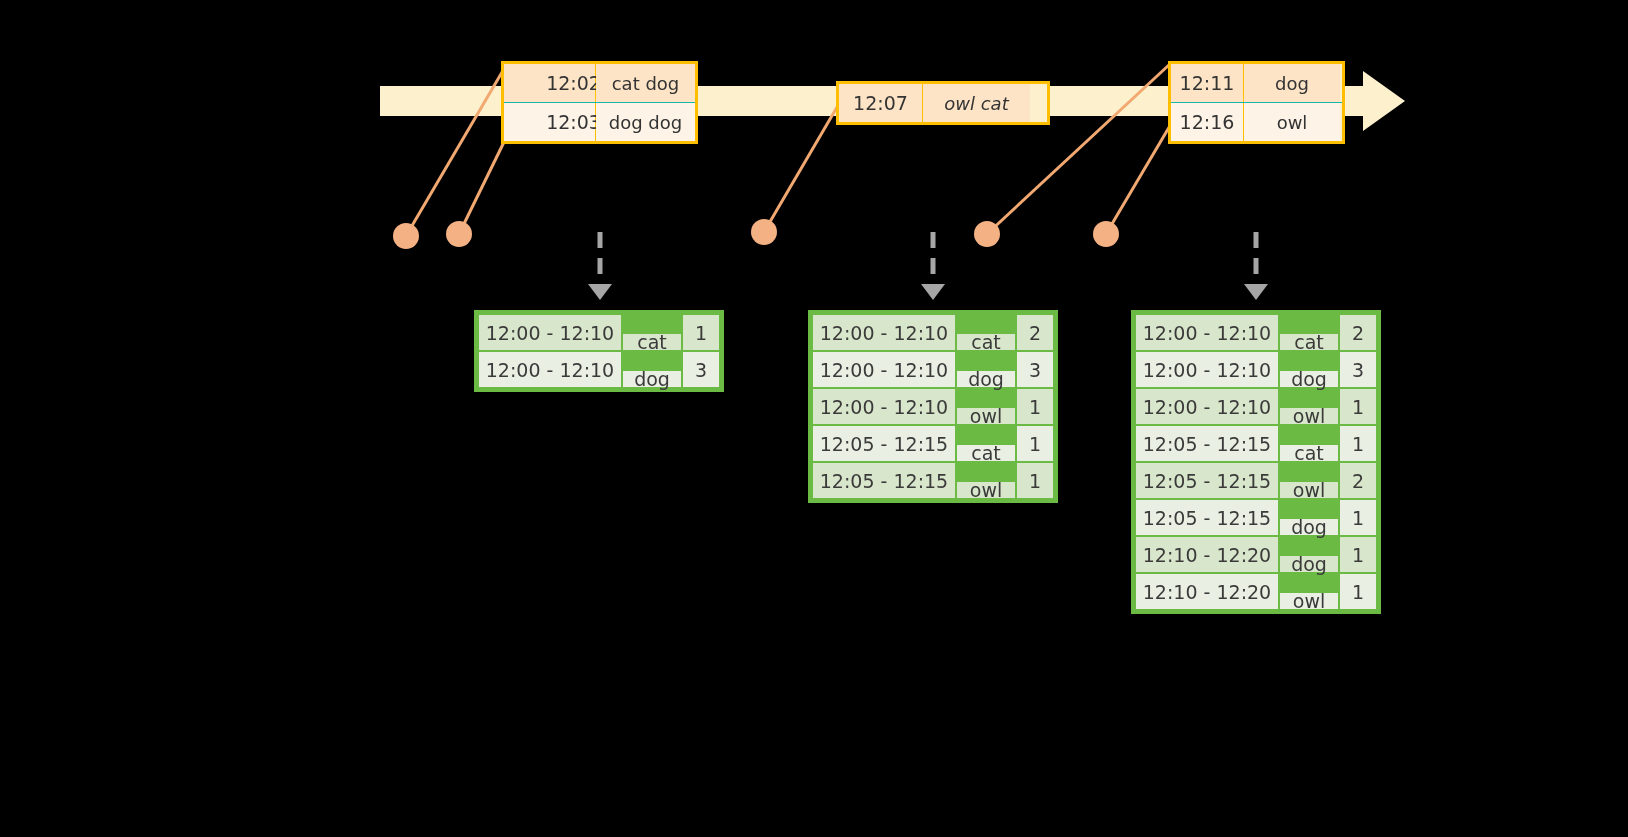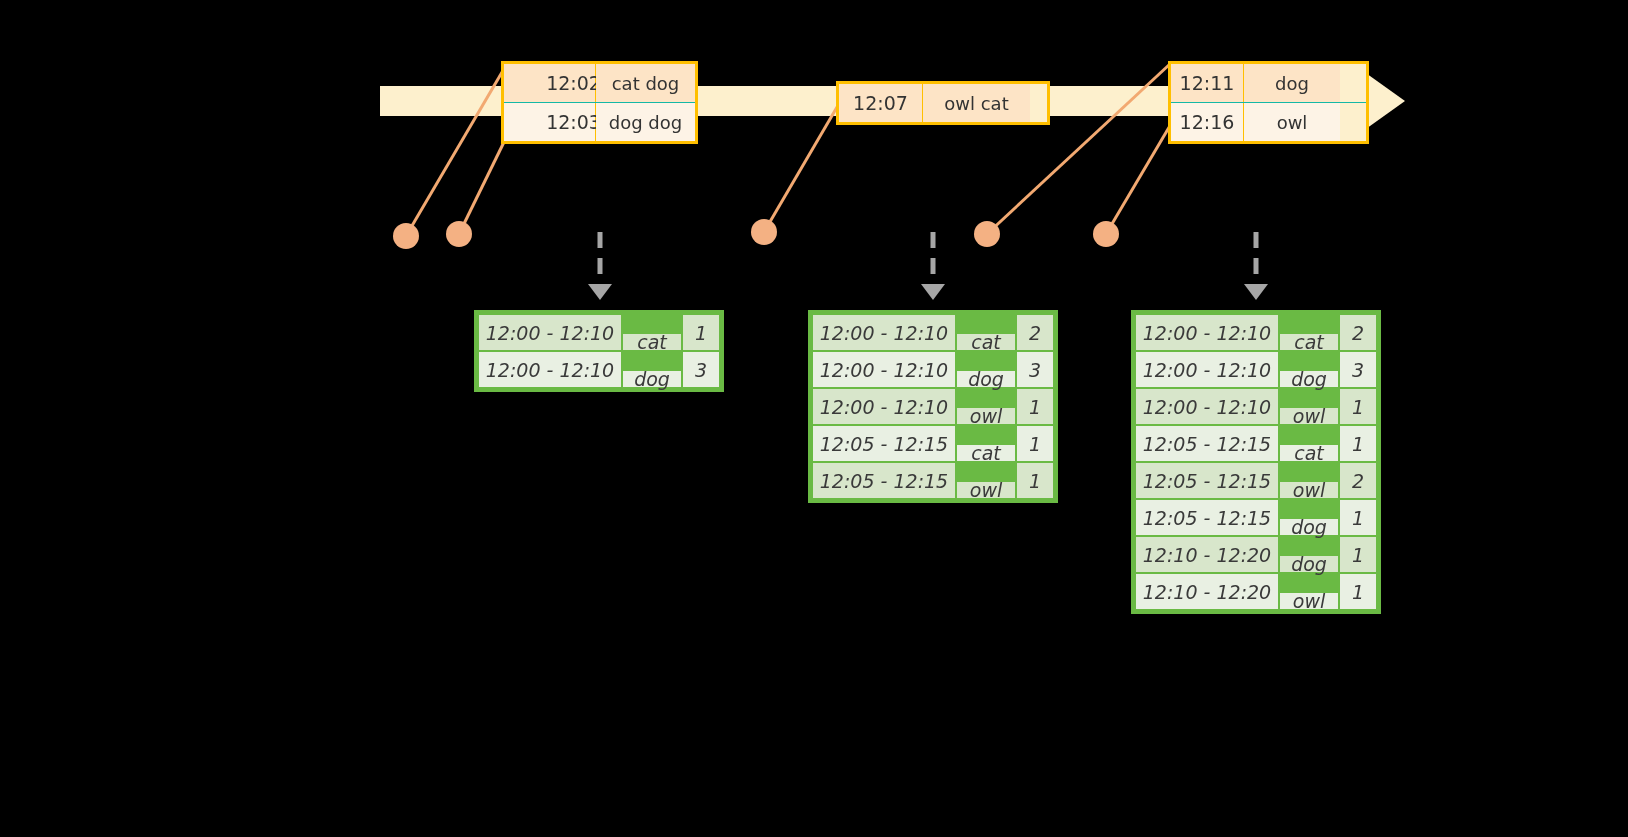--- a/index.html
+++ b/index.html
@@ -75,23 +75,23 @@
     font-size: 18px;
     box-sizing: border-box;
   }
 
   #event-box-1 { left: 501px; top: 61px; width: 197px; }
   #event-box-1 .event-cell-time { width: 92px; padding-left: 48px; }
   #event-box-1 .event-cell-words { width: 107px; }
 
   #event-box-2 { left: 836px; top: 81px; width: 214px; }
   #event-box-2 .event-cell-time { width: 84px; }
-  #event-box-2 .event-cell-words { width: 107px; }
-
-  #event-box-3 { left: 1168px; top: 61px; width: 201px; text-align: center; }
+  #event-box-2 .event-cell-words { width: 107px; font-style: italic; }
+
+  #event-box-3 { left: 1168px; top: 61px; width: 177px; text-align: center; }
   #event-box-3 .event-cell-time { width: 73px; }
   #event-box-3 .event-cell-words { width: 96px; }
 
   
   #connectors {
     position: absolute;
     left: 0; top: 0;
     width: 1628px;
     height: 837px;
     pointer-events: none;
@@ -100,21 +100,20 @@
   
   .result-table {
     position: absolute;
     border: 4px solid #6aba44;
     box-sizing: border-box;
     background: #6aba44;
   }
   .rt-row {
     display: flex;
     height: 37px;
-    font-style: italic;
   }
   .rt-cell {
     display: flex;
     align-items: center;
     justify-content: center;
     font-size: 19px;
     color: #3a3a3a;
     box-sizing: border-box;
     margin: 1px;
   }

